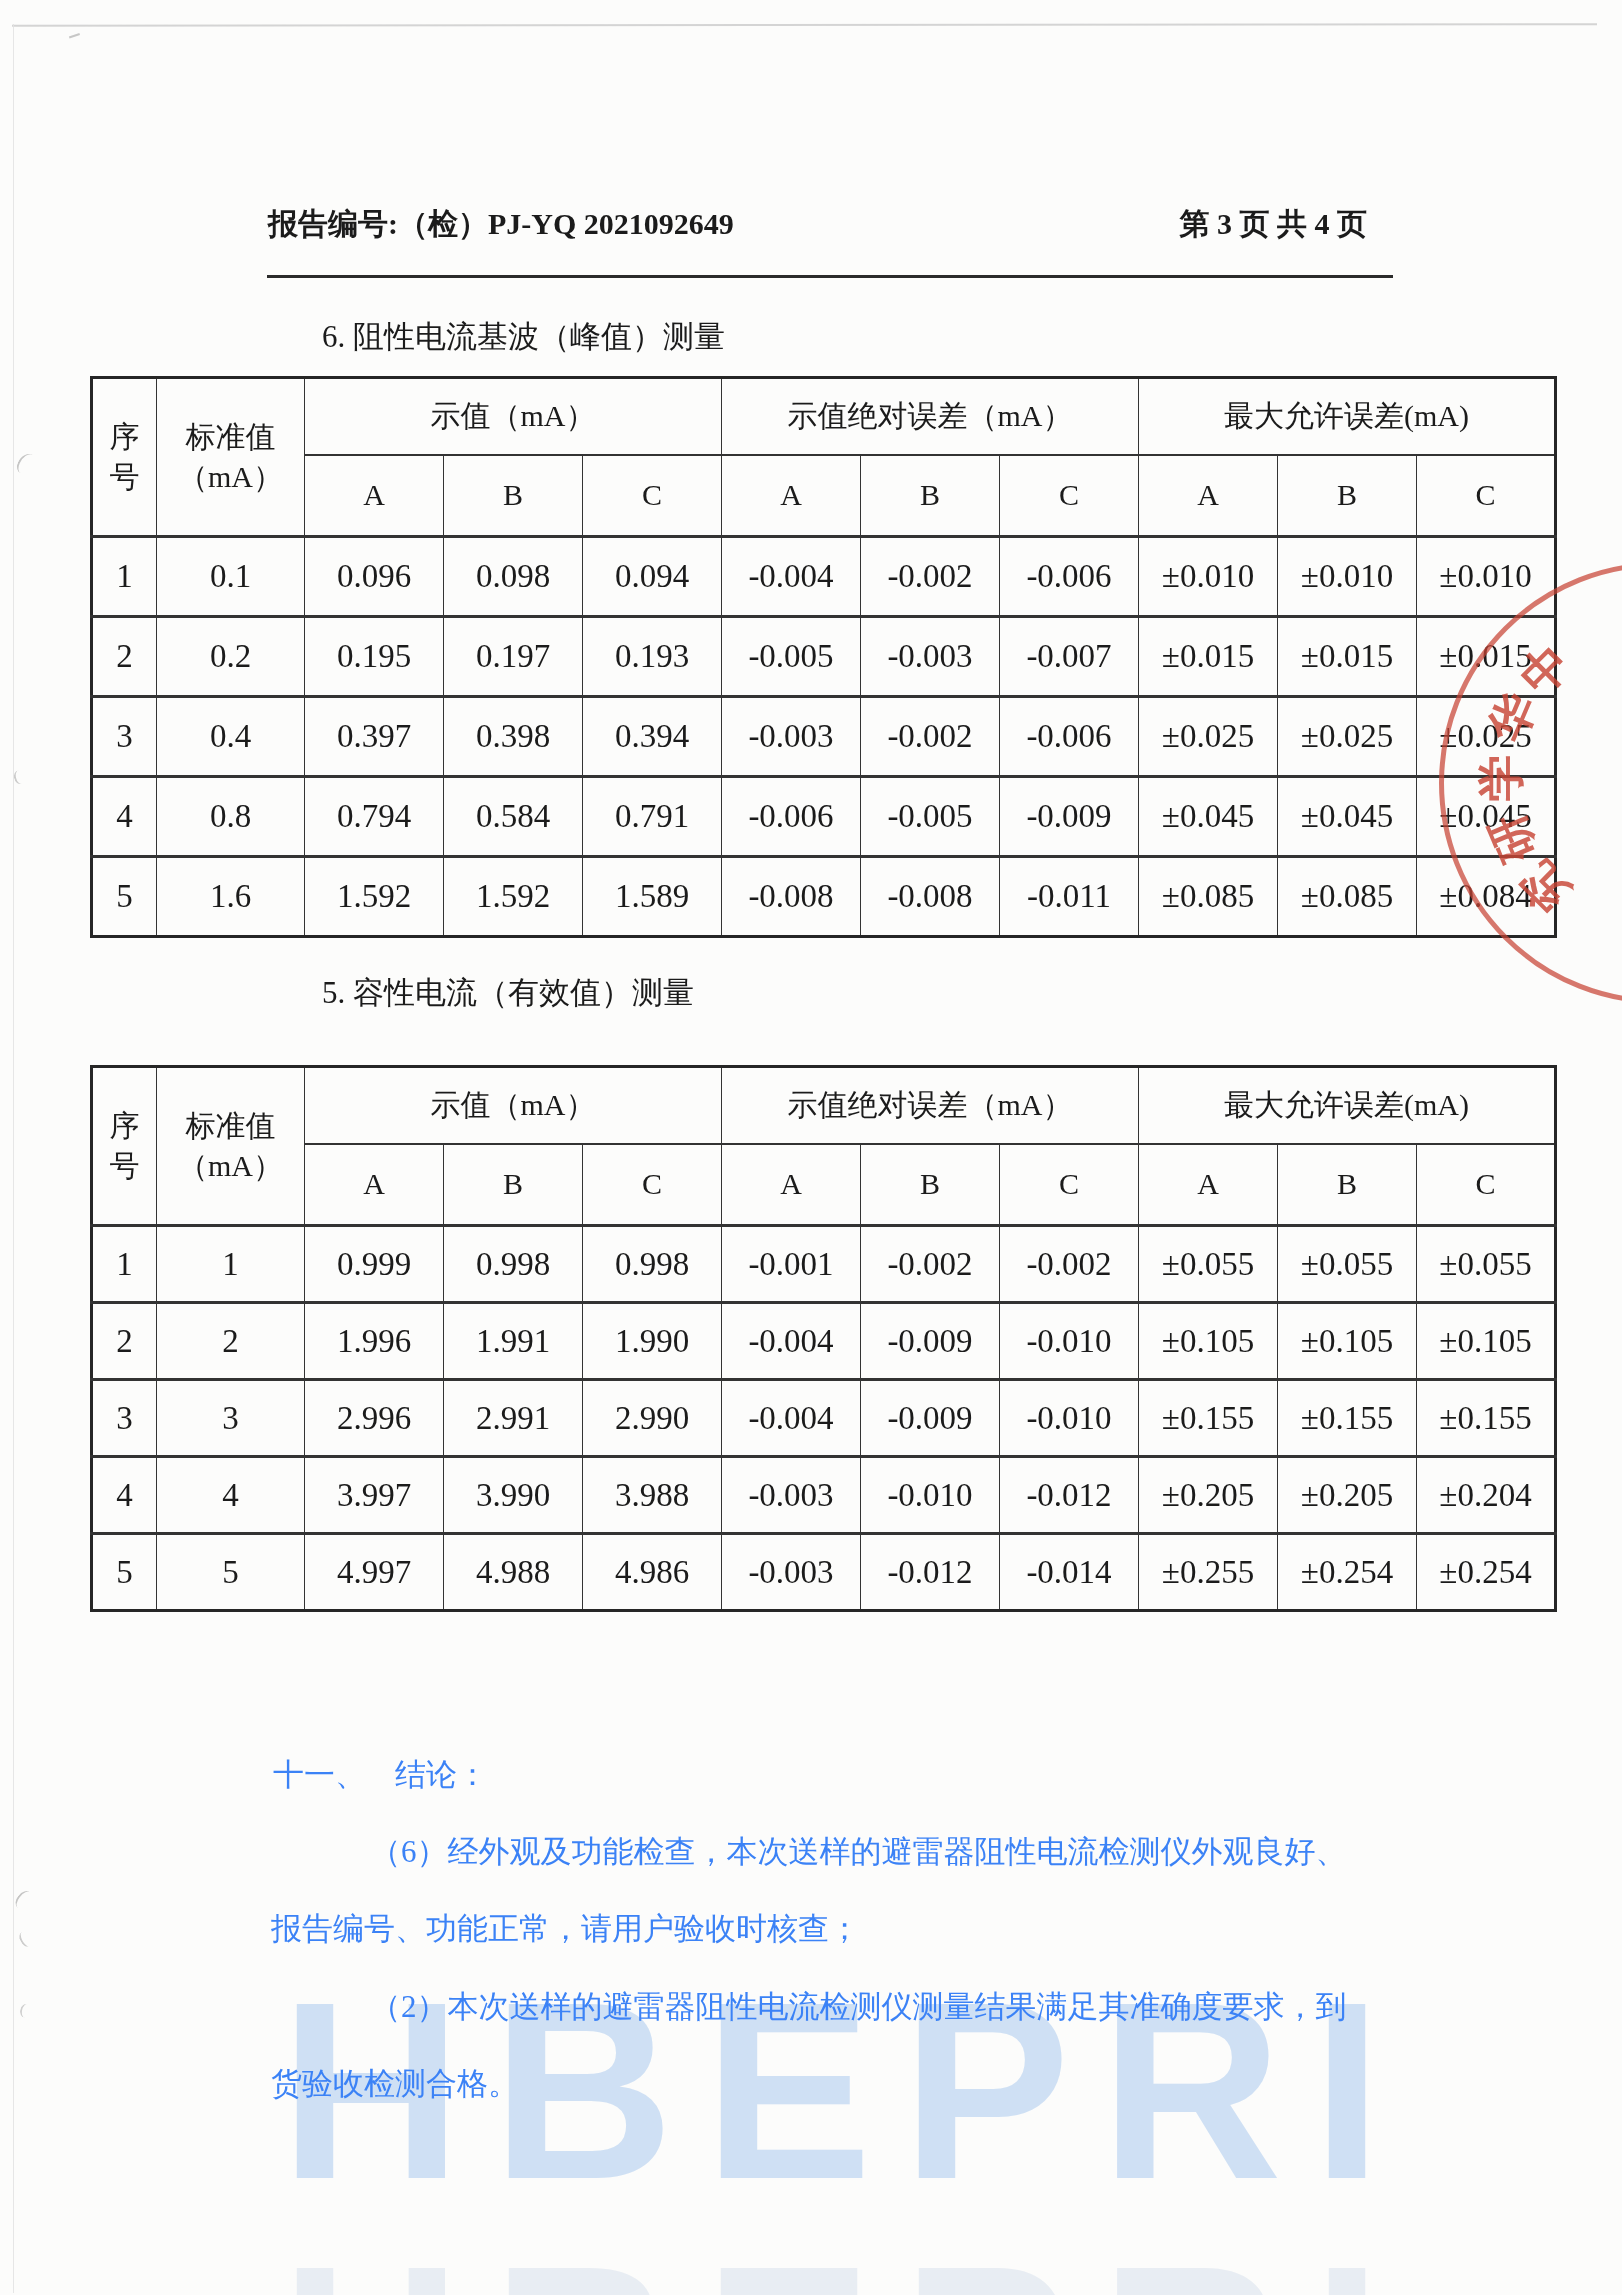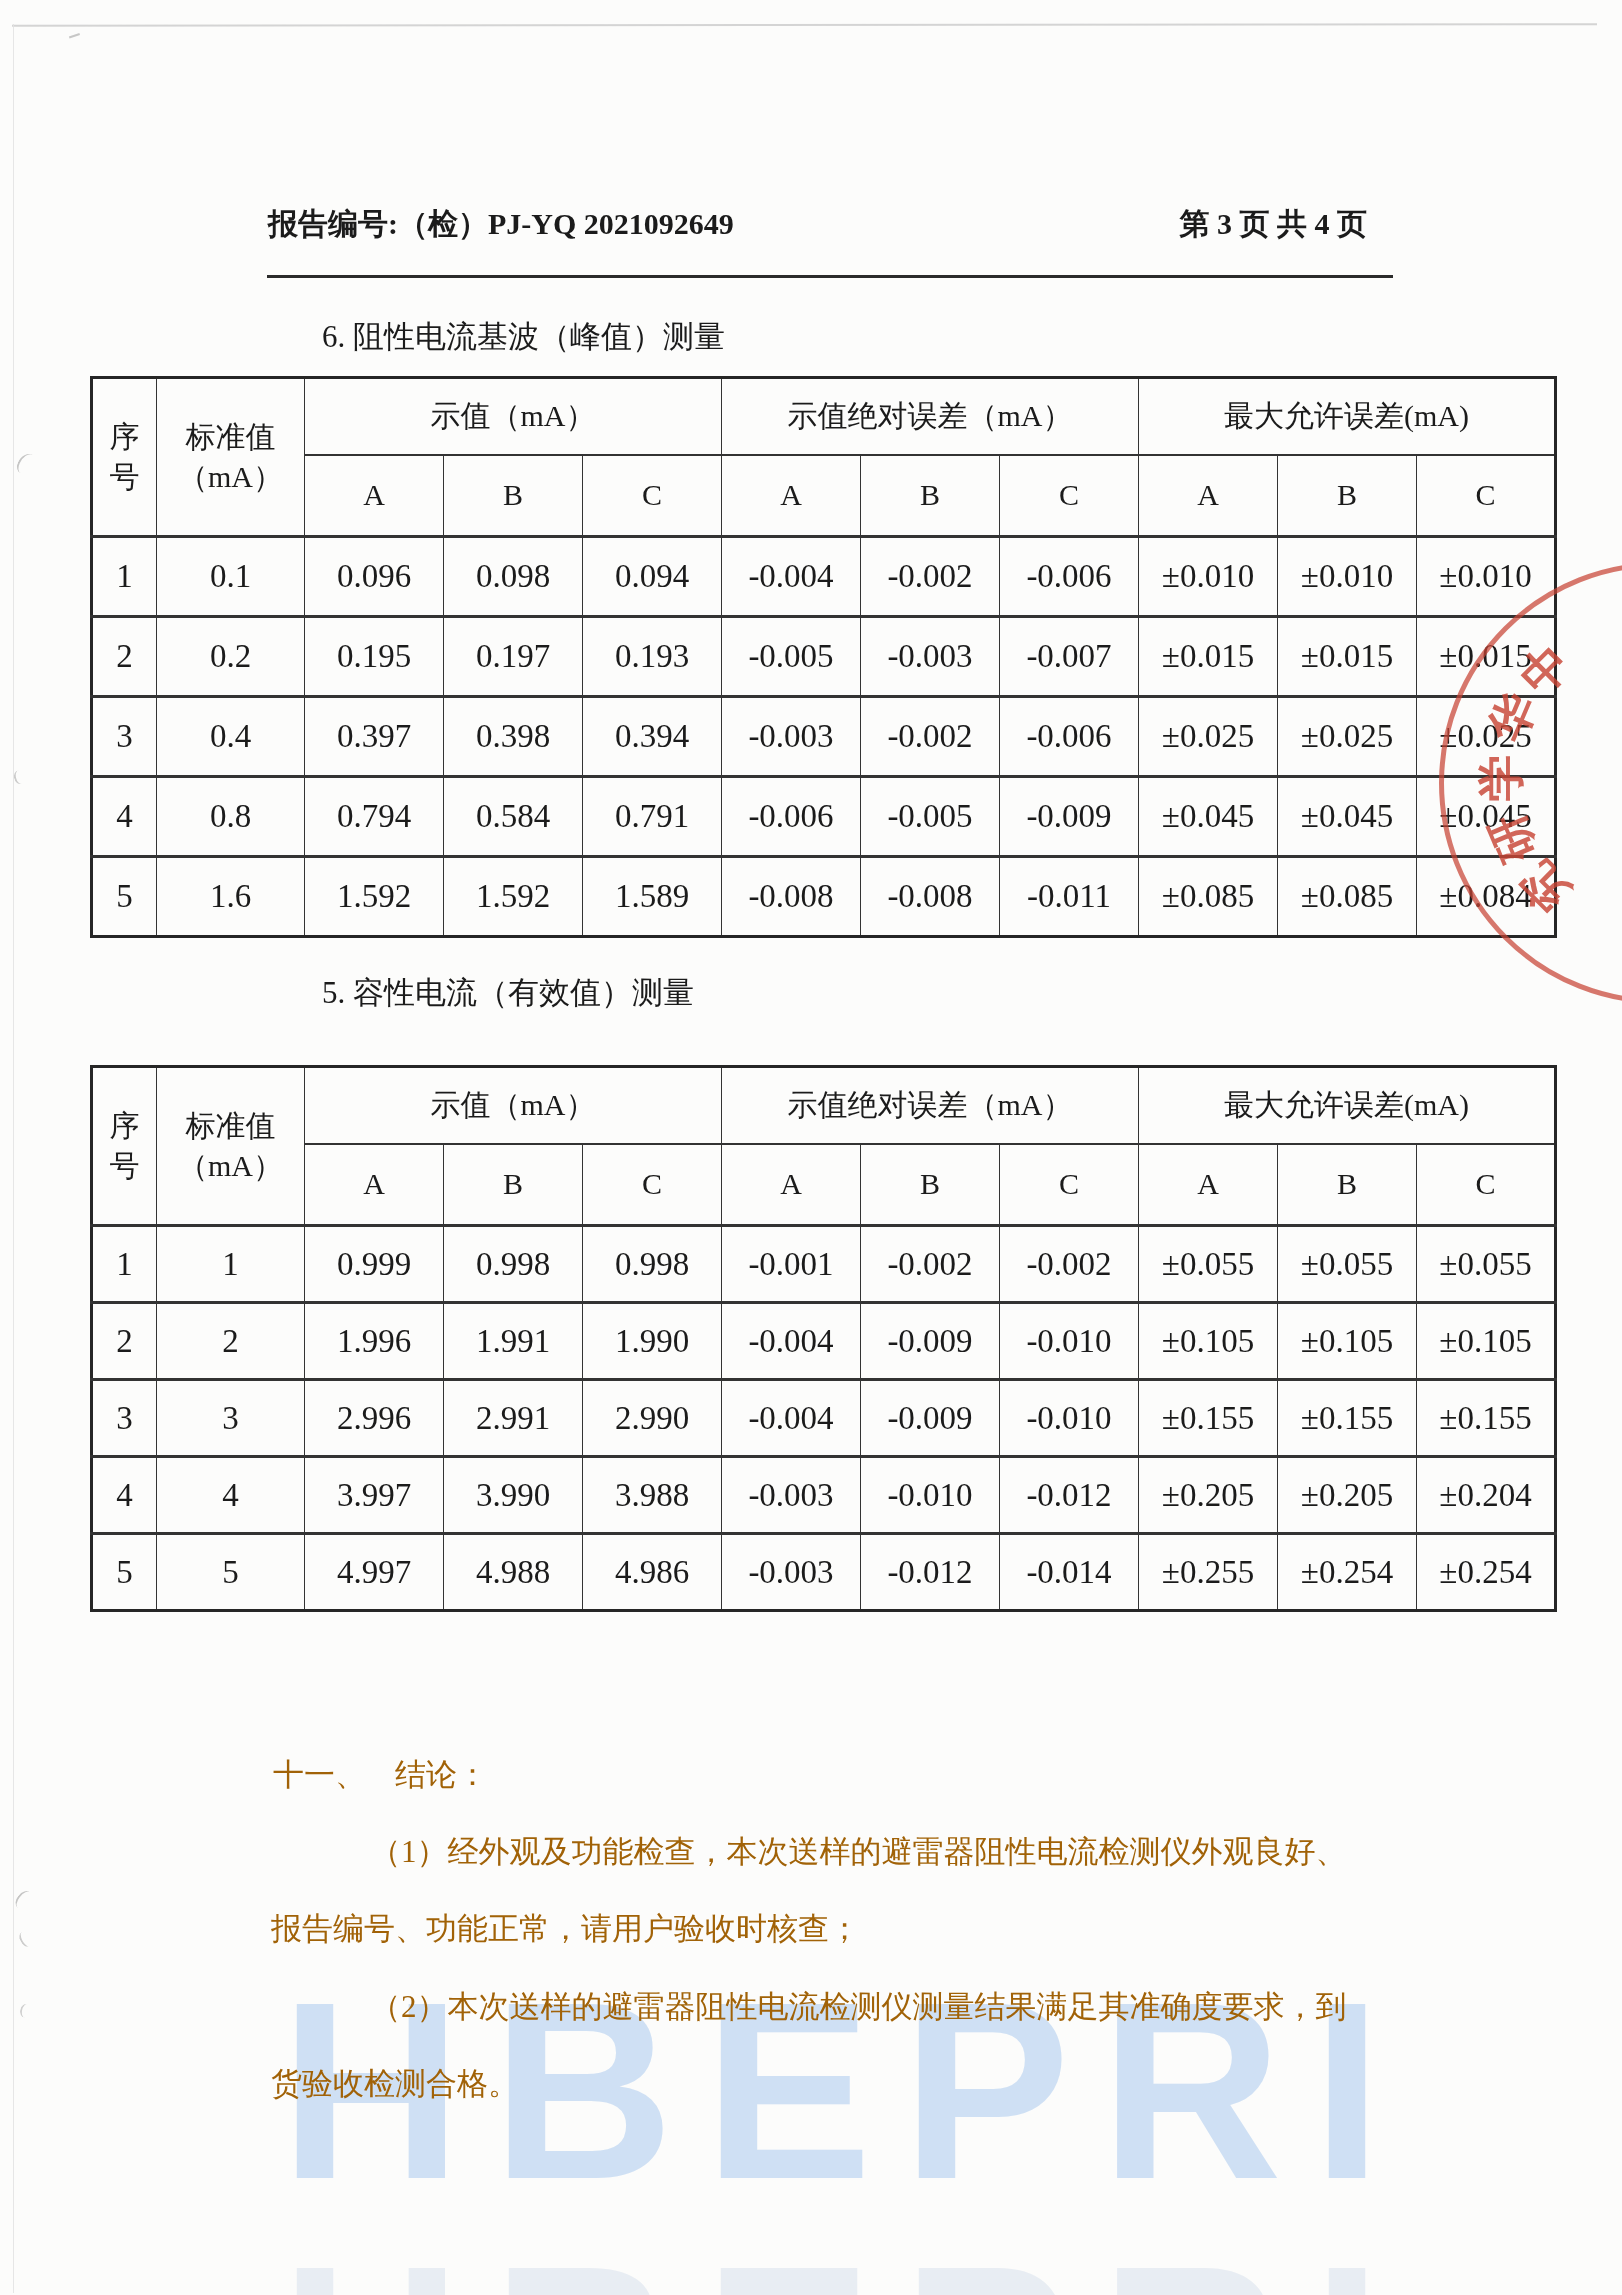--- a/index.html
+++ b/index.html
@@ -55,21 +55,21 @@
   .meas-table .group-row{height:77px;}
   .meas-table .sub-row{height:82px;}
   .meas-table .sub-row th{border-bottom-width:3.3px;}
   .meas-table .group-row th{border-bottom-width:2px;}
   .meas-table tbody td{border-top-width:3.3px;}
   #table4 tbody tr{height:80px;}
   #table5 tbody tr{height:77px;}
   .hdr-two-line{line-height:1.35;}
 
   
-  .concl{position:absolute;font-size:31px;white-space:nowrap;color:#a16207;}
+  .concl{position:absolute;font-size:31px;white-space:nowrap;color:#3b82f6;}
   #concl-head{left:273px;top:1754px;}
   #concl-head .gap{display:inline-block;width:29px;}
   #concl-l1{left:370px;top:1831px;}
   #concl-l2{left:271px;top:1908px;}
   #concl-l3{left:370px;top:1986px;}
   #concl-l4{left:271px;top:2063px;}
 
   
   .watermark{
     position:absolute;left:280px;top:1965px;
@@ -340,21 +340,21 @@
           <td>±0.255</td>
           <td>±0.254</td>
           <td>±0.254</td>
         </tr>
       </tbody>
   </table>
 
   <div class="concl" id="concl-head">
     <span>十一、</span><span class="gap"></span><span>结论：</span>
   </div>
-  <div class="concl" id="concl-l1">（1）经外观及功能检查，本次送样的避雷器阻性电流检测仪外观良好、</div>
+  <div class="concl" id="concl-l1">（6）经外观及功能检查，本次送样的避雷器阻性电流检测仪外观良好、</div>
   <div class="concl" id="concl-l2">报告编号、功能正常，请用户验收时核查；</div>
   <div class="concl" id="concl-l3">（2）本次送样的避雷器阻性电流检测仪测量结果满足其准确度要求，到</div>
   <div class="concl" id="concl-l4">货验收检测合格。</div>
 
   <div class="stamp">
     <div class="stamp-ring"></div>
     <span class="stamp-char" style="left:1546px;top:670px;transform:translate(-50%,-50%) rotate(-45deg);">中</span>
     <span class="stamp-char" style="left:1513px;top:718px;transform:translate(-50%,-50%) rotate(-67deg);">华</span>
     <span class="stamp-char" style="left:1501px;top:778px;transform:translate(-50%,-50%) rotate(-90deg);">学</span>
     <span class="stamp-char" style="left:1513px;top:838px;transform:translate(-50%,-50%) rotate(-113deg);">研</span>

